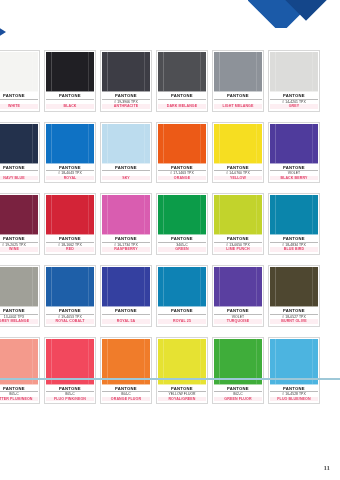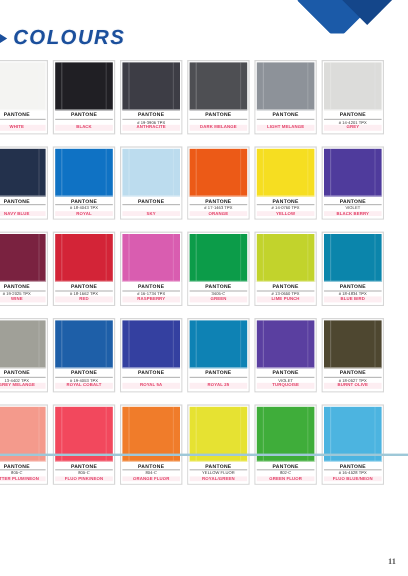--- a/index.html
+++ b/index.html
@@ -117,21 +117,20 @@
 <body>
 
 <div id="corner-mark">
   <div class="diamond"></div>
   <div class="diamond-dark"></div>
 
 </div>
 
 <div id="header">
   <div class="arrow"></div>
-  <div class="title">COLOURS</div>
 </div>
 
 <div id="grid">
     <div class="row">
       <div class="card">
         <div class="chip" style="background: rgb(244, 244, 242);"></div>
         <div class="meta">
           <div class="brand">PANTONE</div>
           <div class="code">&nbsp;</div>
           <div class="cname">WHITE</div>

